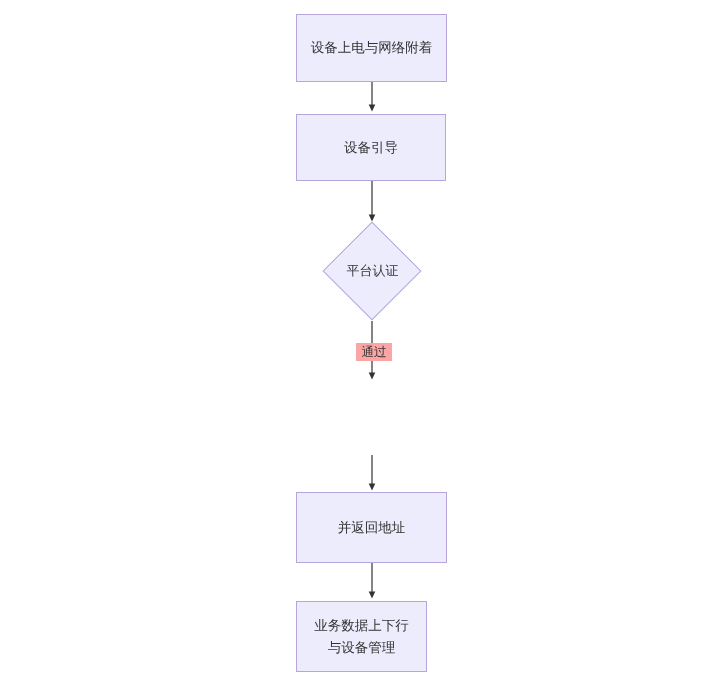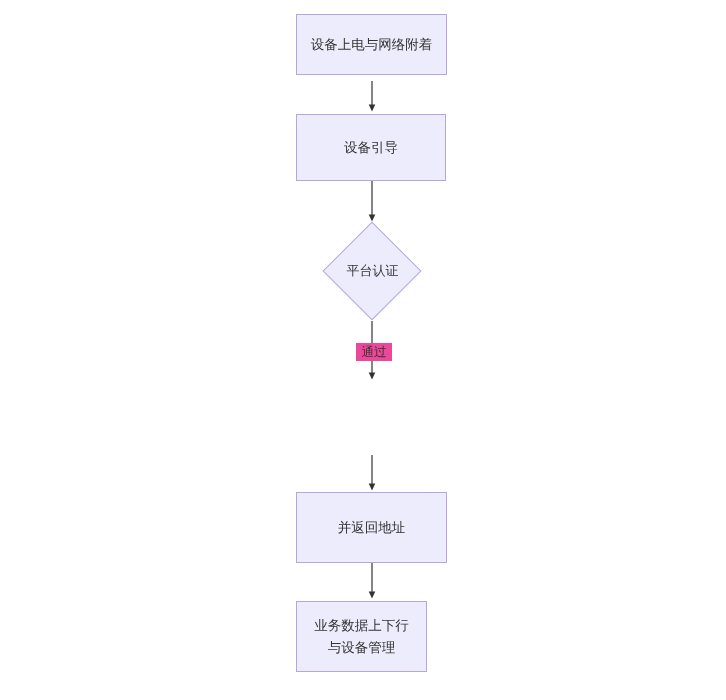--- a/index.html
+++ b/index.html
@@ -62,21 +62,21 @@
     font-size: 13px;
     line-height: 22px;
     color: #333333;
     text-align: center;
     white-space: nowrap;
   }
 
   
   .edge-label {
     position: absolute;
-    background: #ec4899;
+    background: #fca5a5;
     font-size: 12.5px;
     line-height: 16px;
     color: #333333;
     padding: 1px 2px;
     white-space: nowrap;
     text-align: center;
   }
 </style>
 </head>
 <body>
@@ -94,21 +94,21 @@
 
     <line x1="372" y1="181" x2="372" y2="218" stroke="#333333" stroke-width="1.2" marker-end="url(#arrowhead)"></line>
 
     <line x1="372" y1="321" x2="372" y2="376" stroke="#333333" stroke-width="1.2" marker-end="url(#arrowhead)"></line>
 
     <line x1="372" y1="455" x2="372" y2="487" stroke="#333333" stroke-width="1.2" marker-end="url(#arrowhead)"></line>
 
     <line x1="372" y1="563" x2="372" y2="595" stroke="#333333" stroke-width="1.2" marker-end="url(#arrowhead)"></line>
   </svg>
 
-  <div class="node-box" style="left:296px; top:14px; width:151px; height:61px;">
+  <div class="node-box" style="left:296px; top:14px; width:151px; height:68px;">
     <span>设备上电与网络附着</span>
   </div>
 
   <div class="node-box" style="left:296px; top:114px; width:150px; height:67px;">
     <span>设备引导</span>
   </div>
 
   <div class="node-diamond" style="left:337px; top:236px; width:70px; height:70px;"></div>
   <div class="diamond-label" style="left:322px; top:257px; width:101px; height:28px;">平台认证</div>
 

